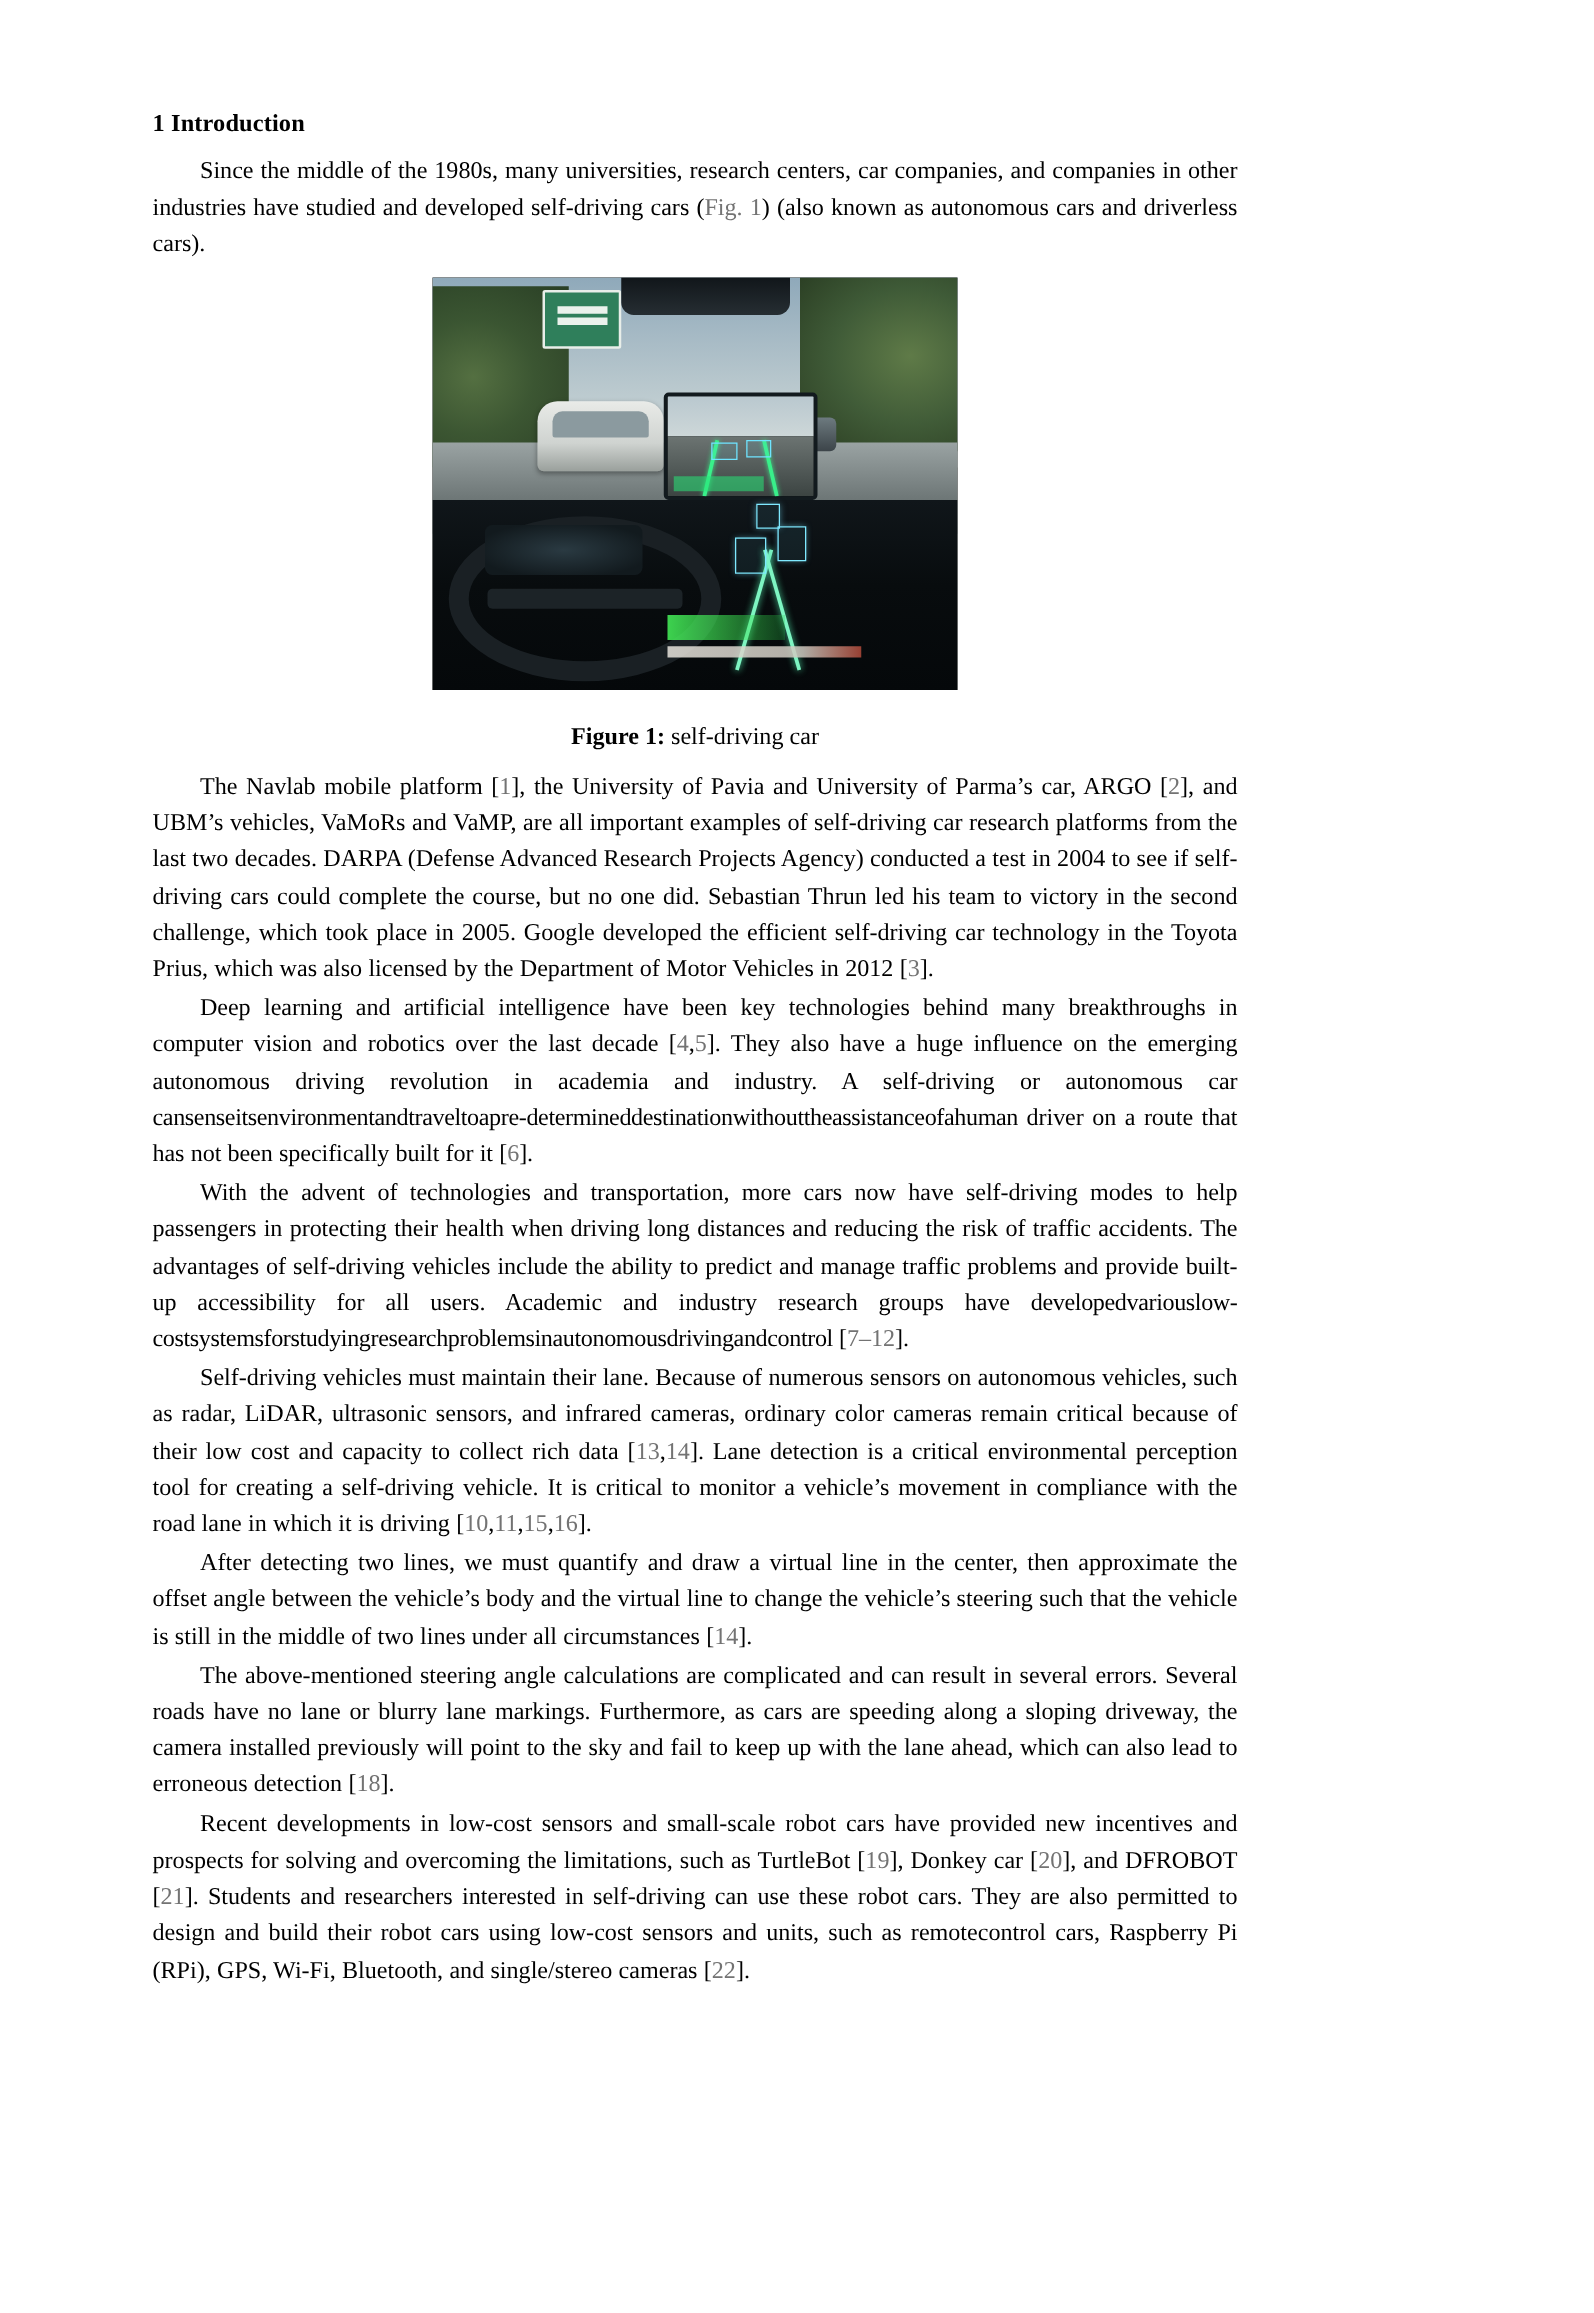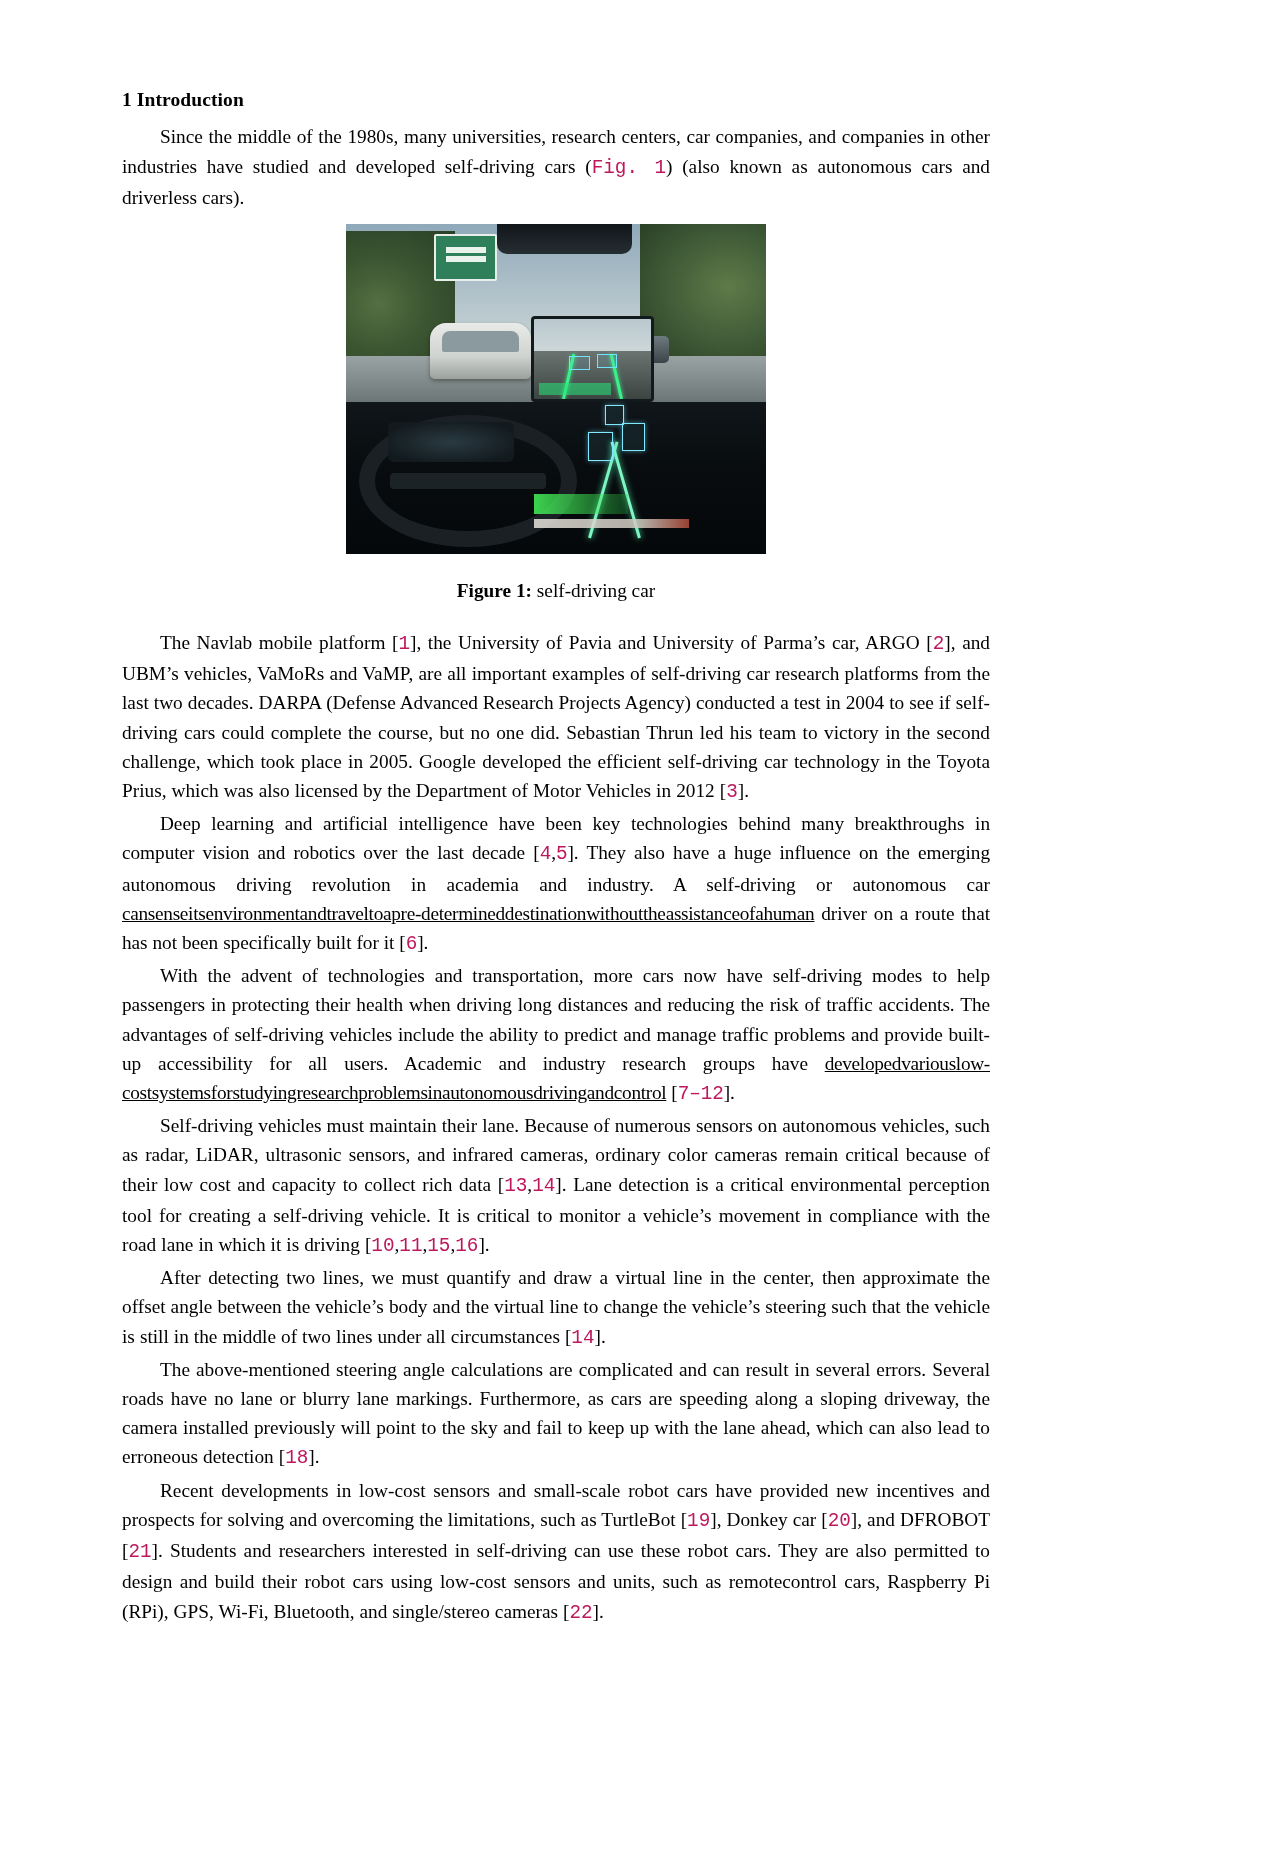--- a/index.html
+++ b/index.html
@@ -35,25 +35,24 @@
     line-height: 29.2px;
     margin: 0 0 2px 0;
     text-align: justify;
     text-indent: 38px;
     -webkit-hyphens: none;
     hyphens: none;
     word-spacing: 0.2px;
   }
   p.body-par.tight { letter-spacing: -0.05px; }
   .cite {
-    color: #be185d;
-    font-family: Liberation Mono, monospace;
+    color: #737373;
   }
   .figure-wrap {
-    margin: 12px 0 12px 0;
+    margin: 12px 0 0 0;
     text-align: center;
   }
   .figure-img {
     display: inline-block;
     width: 420px;
     height: 330px;
     position: relative;
     overflow: hidden;
     background: #0b0f0c;
   }
@@ -177,21 +176,21 @@
     background: linear-gradient(to right, #e8e4dd 0%, #cfcac0 70%, #b14a3a 100%);
     opacity: .85;
   }
   .figure-caption {
     margin-top: 22px;
     font-size: 19.3px;
     text-align: center;
   }
   .figure-caption b { font-weight: bold; }
   .spacer-after-fig { height: 14px; }
-  .runon { letter-spacing: -0.3px; text-decoration: underline; }
+  .runon { letter-spacing: -0.3px; }
 </style>
 </head>
 <body>
 
 <div class="page">
   <div class="content">
 
     <h1 class="section-heading">1 Introduction</h1>
 
     <p class="body-par">Since the middle of the 1980s, many universities, research centers, car companies, and companies in other industries have studied and developed self-driving cars (<span class="cite">Fig. 1</span>) (also known as autonomous cars and driverless cars).</p>

